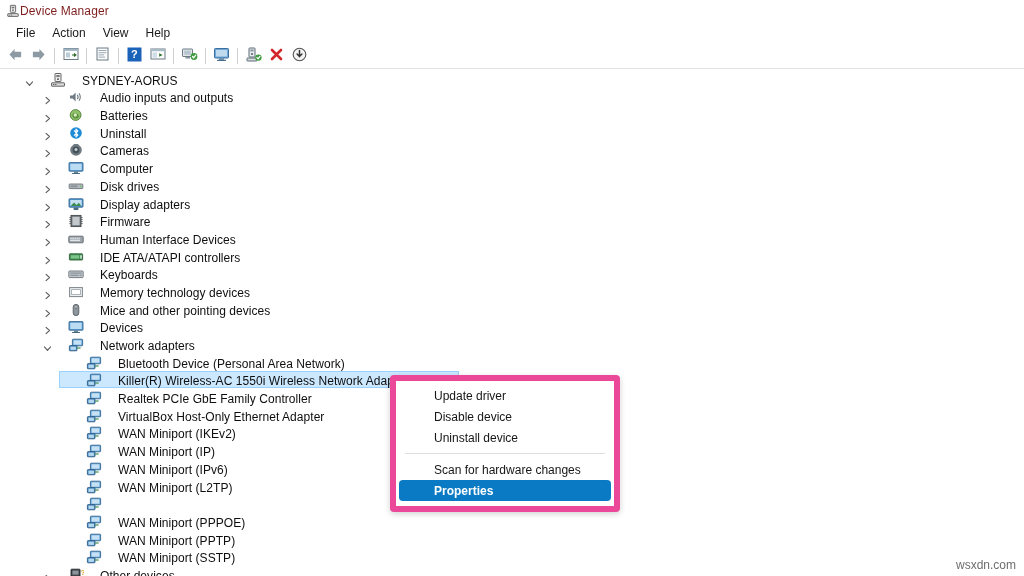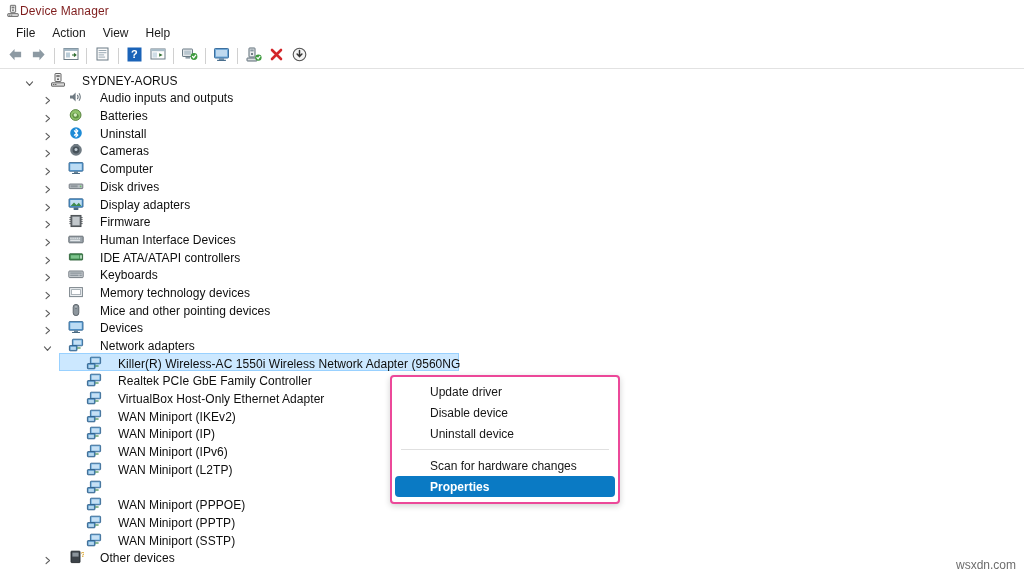--- a/index.html
+++ b/index.html
@@ -132,21 +132,21 @@
   .row.selected .ico,
   .row.selected .label { position: relative; z-index: 1; }
 
   
   #ctxmenu {
     position: absolute;
     left: 390px;
     top: 375px;
     width: 230px;
     background: #ffffff;
-    border: 2px solid #ec4899;
+    border: 6px solid #ec4899;
     border-radius: 4px;
     box-shadow: 0 2px 6px rgba(0,0,0,0.18);
     padding: 4px 3px 5px 3px;
     box-sizing: border-box;
     z-index: 20;
   }
   .ctx-item {
     height: 21px;
     display: flex;
     align-items: center;
@@ -594,20 +594,34 @@
         <svg width="16" height="14" viewBox="0 0 16 14">
           <rect x="4.4" y="1.2" width="10.2" height="6.6" rx="0.7" fill="#5fa6da" stroke="#35658f" stroke-width="0.9"></rect>
           <rect x="5.6" y="2.3" width="7.8" height="4.4" fill="#c6e0f4"></rect>
           <rect x="1.4" y="7.6" width="7.6" height="5.2" rx="0.7" fill="#4a8fc4" stroke="#2f5b85" stroke-width="0.9"></rect>
           <rect x="2.5" y="8.7" width="5.4" height="3.2" fill="#b6d8f0"></rect>
           <rect x="9.2" y="9.4" width="3.4" height="1.2" fill="#3f8b4f"></rect>
         </svg>
       </div>
       <div class="label">Network adapters</div>
     </div>
+    <div class="row">
+      <div style="width: 46px; min-width: 46px;"></div>
+      <div class="chev spacer"></div>
+      <div class="ico">
+        <svg width="16" height="14" viewBox="0 0 16 14">
+          <rect x="4.4" y="1.2" width="10.2" height="6.6" rx="0.7" fill="#5fa6da" stroke="#35658f" stroke-width="0.9"></rect>
+          <rect x="5.6" y="2.3" width="7.8" height="4.4" fill="#c6e0f4"></rect>
+          <rect x="1.4" y="7.6" width="7.6" height="5.2" rx="0.7" fill="#4a8fc4" stroke="#2f5b85" stroke-width="0.9"></rect>
+          <rect x="2.5" y="8.7" width="5.4" height="3.2" fill="#b6d8f0"></rect>
+          <rect x="9.2" y="9.4" width="3.4" height="1.2" fill="#3f8b4f"></rect>
+        </svg>
+      </div>
+      <div class="label">Bluetooth Device (Personal Area Network)</div>
+    </div>
     <div class="row selected">
       <div class="sel-bg" style="left: 59px; width: 400px;"></div>
       <div style="width: 46px; min-width: 46px;"></div>
       <div class="chev spacer"></div>
       <div class="ico">
         <svg width="16" height="14" viewBox="0 0 16 14">
           <rect x="4.4" y="1.2" width="10.2" height="6.6" rx="0.7" fill="#5fa6da" stroke="#35658f" stroke-width="0.9"></rect>
           <rect x="5.6" y="2.3" width="7.8" height="4.4" fill="#c6e0f4"></rect>
           <rect x="1.4" y="7.6" width="7.6" height="5.2" rx="0.7" fill="#4a8fc4" stroke="#2f5b85" stroke-width="0.9"></rect>
           <rect x="2.5" y="8.7" width="5.4" height="3.2" fill="#b6d8f0"></rect>

